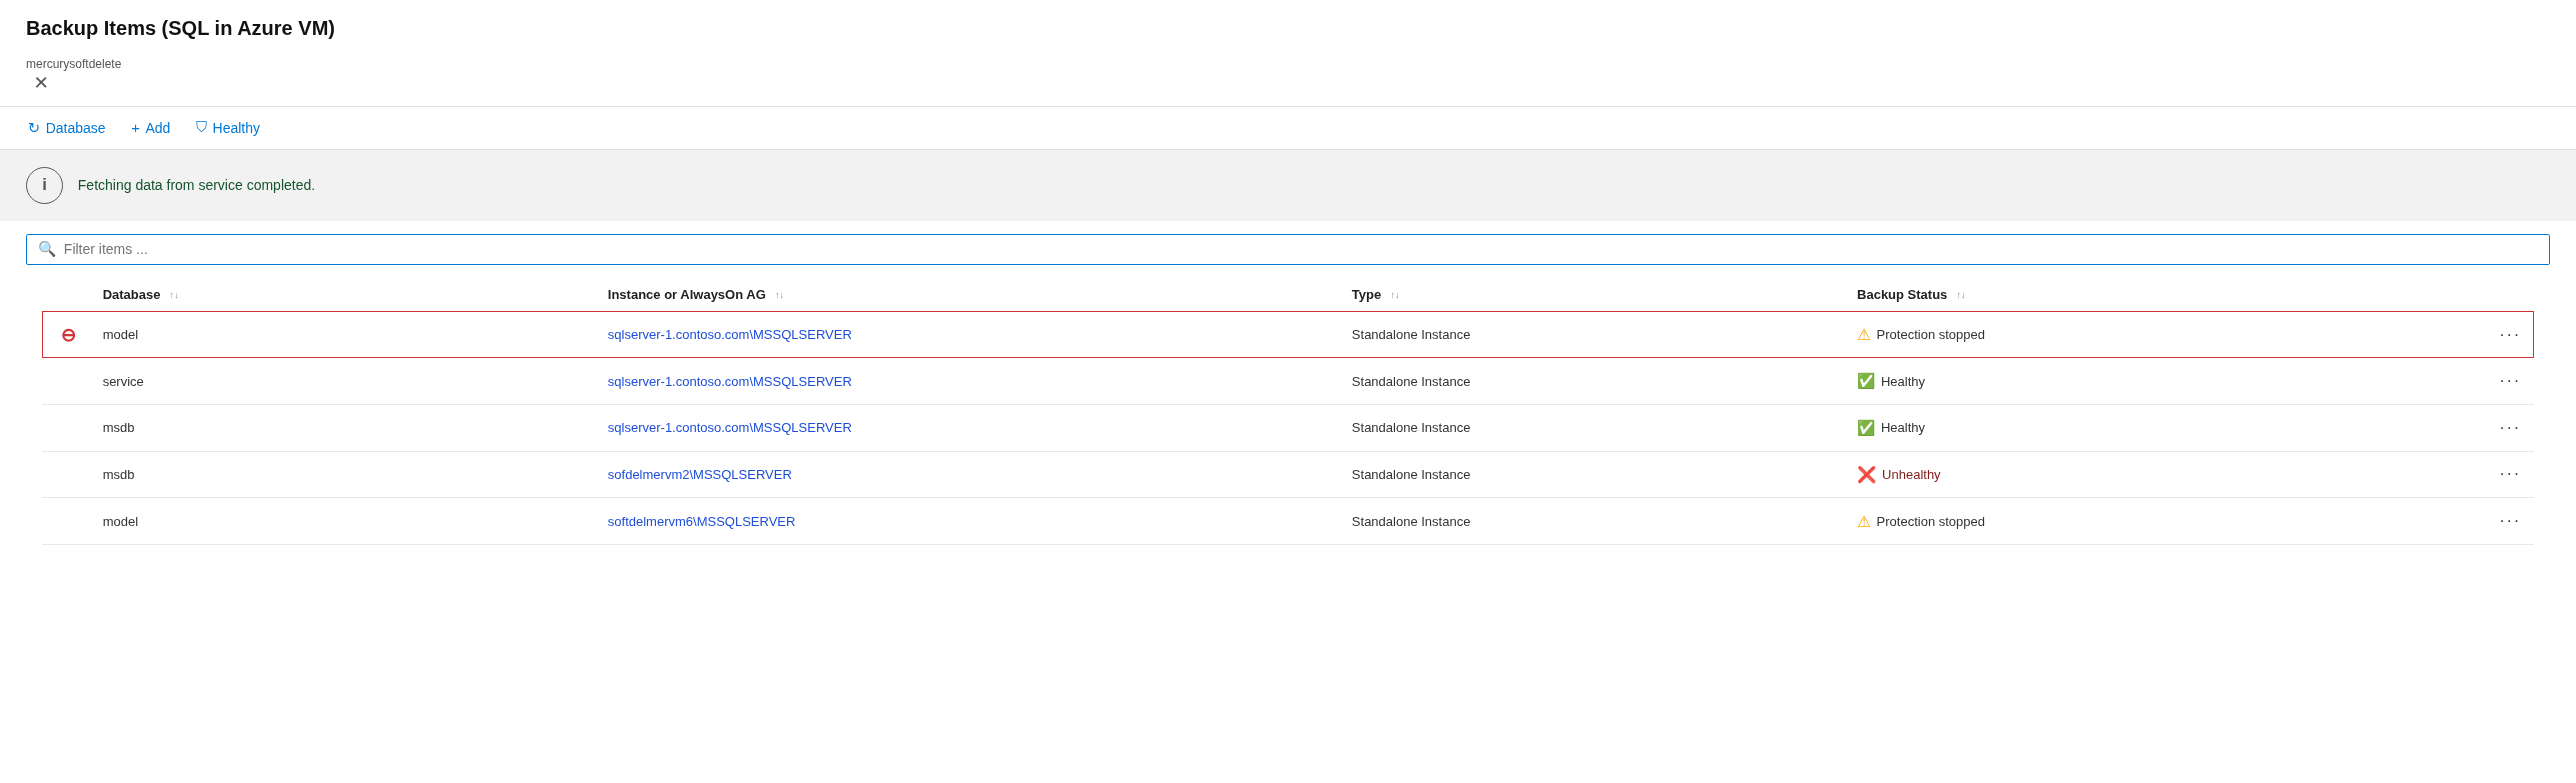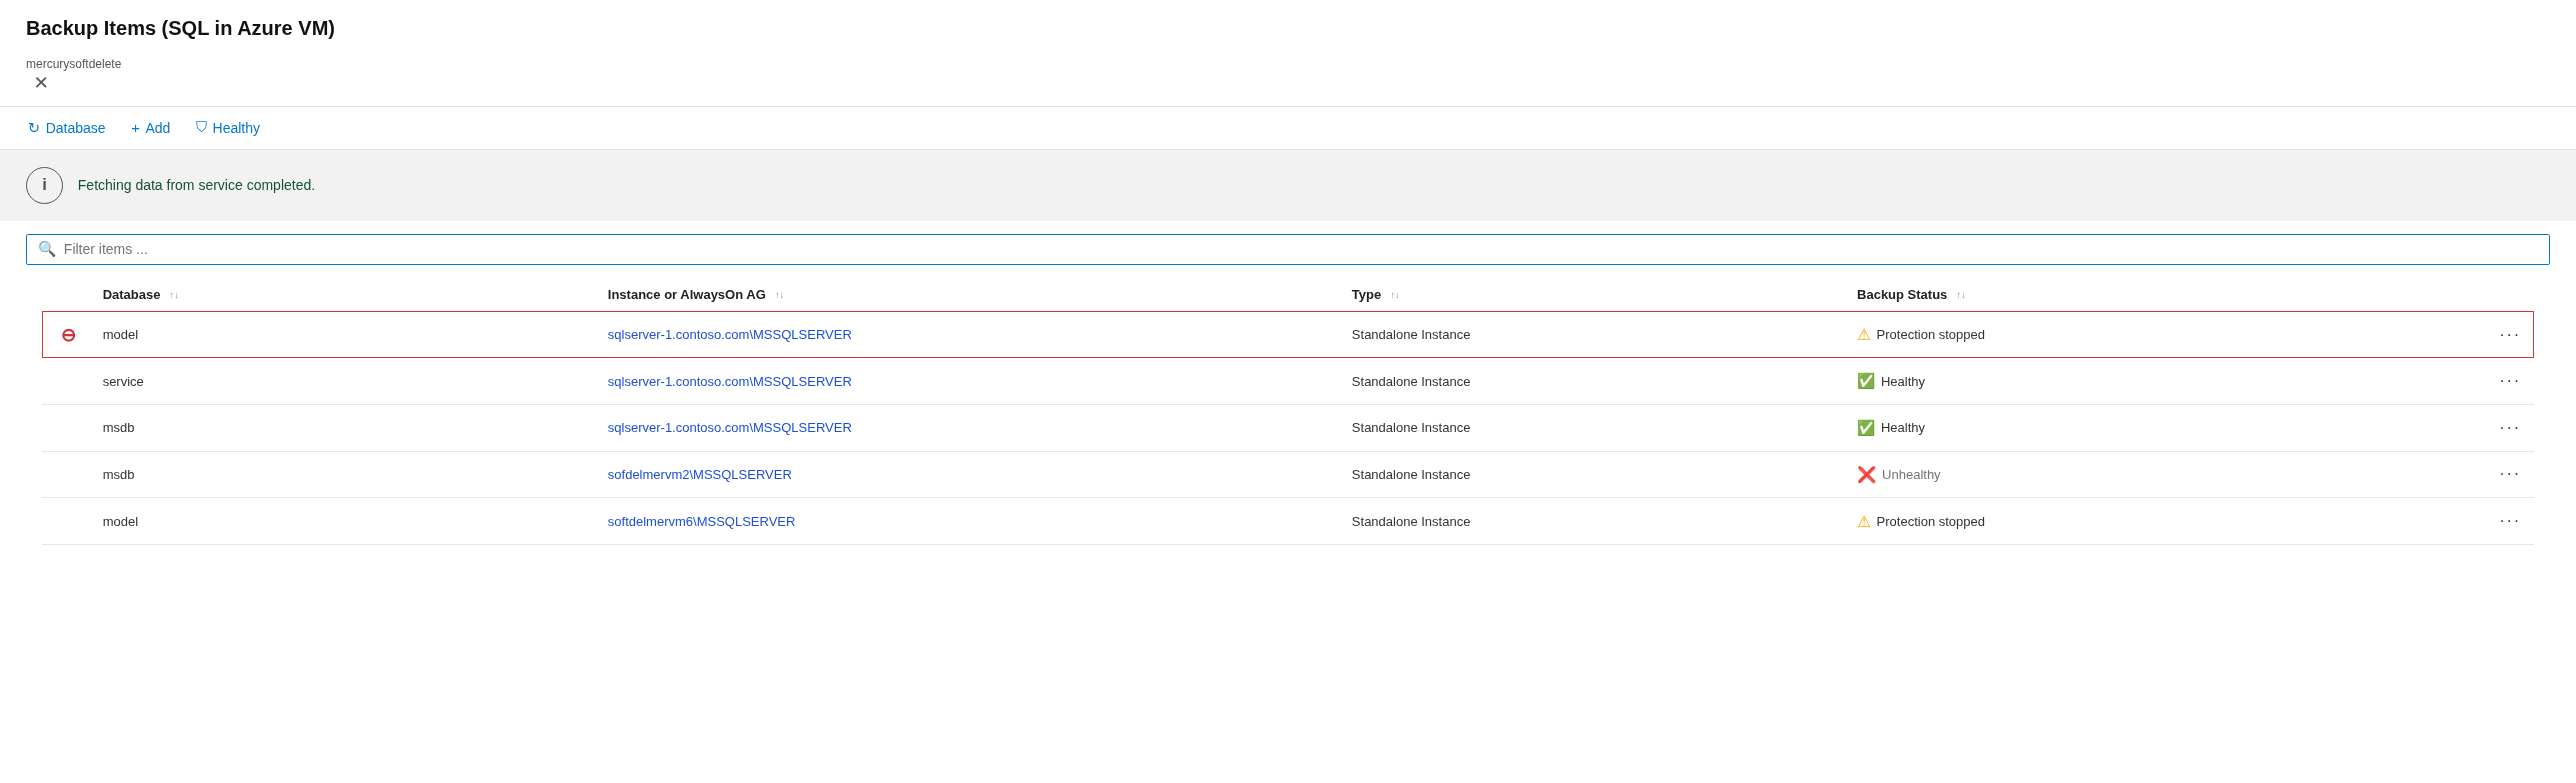--- a/index.html
+++ b/index.html
@@ -173,21 +173,21 @@
       font-size: 16.6px;
       color: #333;
       letter-spacing: 1.8px;
       padding: 1.8px 5.5px;
     }
     .row-selected {
       outline: 1.8px solid #d13438;
       outline-offset: -1.8px;
     }
     .unhealthy-text {
-      color: #737373;
+      color: #7f1d1d;
       font-weight: 500;
     }
   </style>
 </head>
 <body>
 
 <div class="panel">
 
   <div class="panel-header">
     <div class="panel-title-block">

